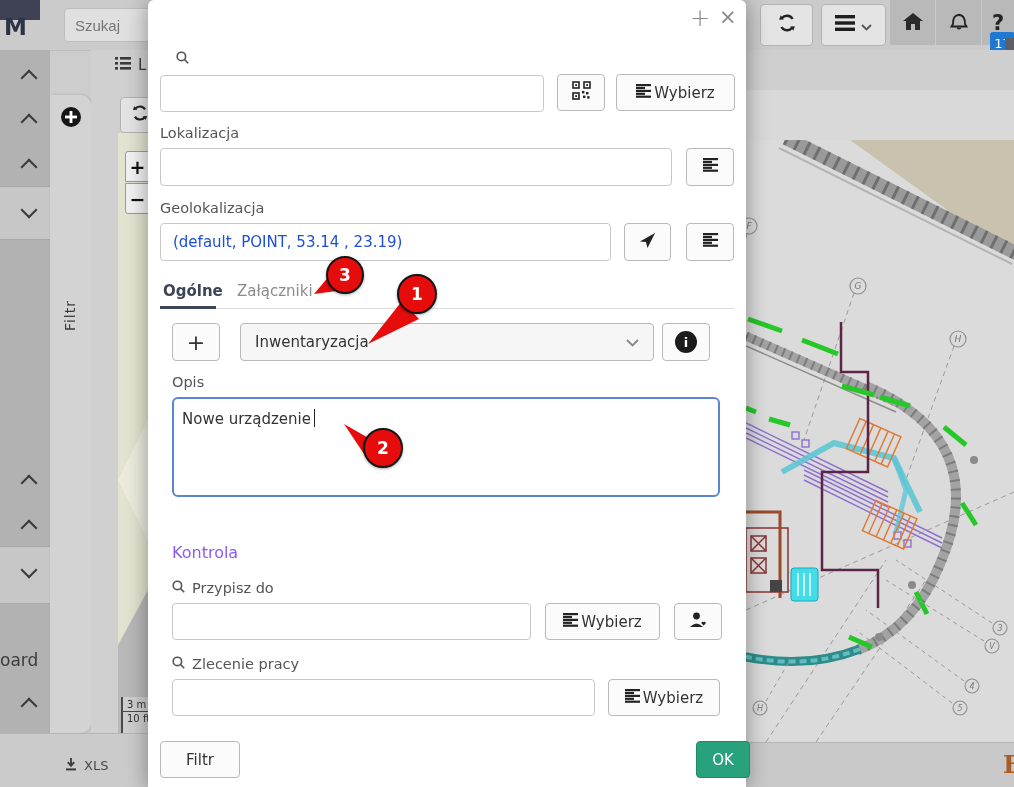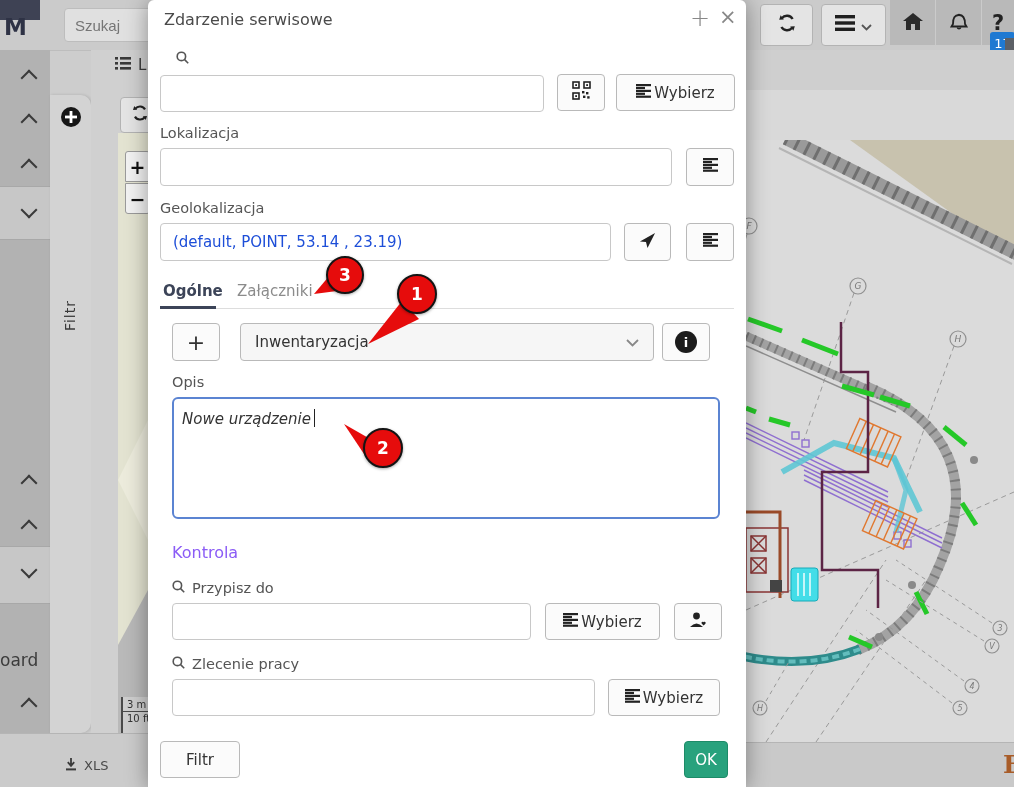--- a/index.html
+++ b/index.html
@@ -321,21 +321,20 @@
         <text x="226" y="549">4</text>
         <text x="214" y="571">5</text>
         <text x="14" y="571">H</text>
       </g>
     </svg>
   </div>
   <div class="abs footer-right"></div>
   <div class="abs corner-e">E</div>
 
   <div class="abs modal">
-    <div class="m mtitle">Zdarzenie serwisowe</div>
     <div class="m hicon" style="left:542px;top:6px;font-size:24px;font-weight:300;">+</div>
     <div class="m hicon" style="left:571px;top:7px;font-size:21px;">×</div>
 
     <div class="m label" style="left:12px;top:51px;flex-direction:column;">
       <span><svg width="13" height="13" viewBox="0 0 13 13">
             <circle cx="5.4" cy="5.4" r="4.2" fill="none" stroke="#555" stroke-width="1.6"></circle>
             <line x1="8.6" y1="8.6" x2="12.2" y2="12.2" stroke="#555" stroke-width="1.6"></line>
           </svg></span>
       <span>Zasób</span>
     </div>
@@ -422,21 +421,21 @@
             <polyline points="1,1 6.5,6.5 12,1" fill="none" stroke="#888" stroke-width="1.8"></polyline>
           </svg></span>
     </div>
     <div class="m btn" style="left:514px;top:323px;width:48px;height:38px;">
       <span class="infocircle">i</span>
     </div>
 
     <div class="m label" style="left:24px;top:374px;">
       <span>Opis</span>
     </div>
-    <div class="m opis-box" style="left:24px;top:397px;width:548px;height:122px;font-style:italic;">
+    <div class="m opis-box" style="left:24px;top:397px;width:548px;height:100px;">
       <span>Nowe urządzenie</span><span class="caret"></span>
     </div>
 
     <div class="m heading" style="left:24px;top:543px;">Kontrola</div>
 
     <div class="m label" style="left:24px;top:580px;">
       <span><svg width="13" height="13" viewBox="0 0 13 13">
             <circle cx="5.4" cy="5.4" r="4.2" fill="none" stroke="#555" stroke-width="1.6"></circle>
             <line x1="8.6" y1="8.6" x2="12.2" y2="12.2" stroke="#555" stroke-width="1.6"></line>
           </svg></span>
@@ -480,21 +479,21 @@
               <rect y="2.9" width="9" height="2.2"></rect>
               <rect y="5.8" width="15" height="2.2"></rect>
               <rect y="8.7" width="9" height="2.2"></rect>
               <rect y="11.6" width="15" height="2.2"></rect>
             </g>
           </svg></span>
       <span>Wybierz</span>
     </div>
 
     <button class="m btn" style="left:12px;top:741px;width:80px;height:37px;">Filtr</button>
-    <button class="m btn okbtn" style="left:536px;top:741px;width:44px;height:37px;">OK</button>
+    <button class="m btn okbtn" style="left:548px;top:741px;width:54px;height:37px;">OK</button>
   </div>
 
   <svg class="abs anno-svg">
     <polygon points="314,294 330,275 337,291" fill="#e60c0c"></polygon>
     <polygon points="368,344 402,301 419,319" fill="#e60c0c"></polygon>
     <polygon points="344,424 372,440 366,457" fill="#e60c0c"></polygon>
   </svg>
   <div class="abs anno-circle" style="left:326px;top:256px;width:38px;height:38px;">3</div>
   <div class="abs anno-circle" style="left:397px;top:274px;">1</div>
   <div class="abs anno-circle" style="left:363px;top:428px;">2</div>

